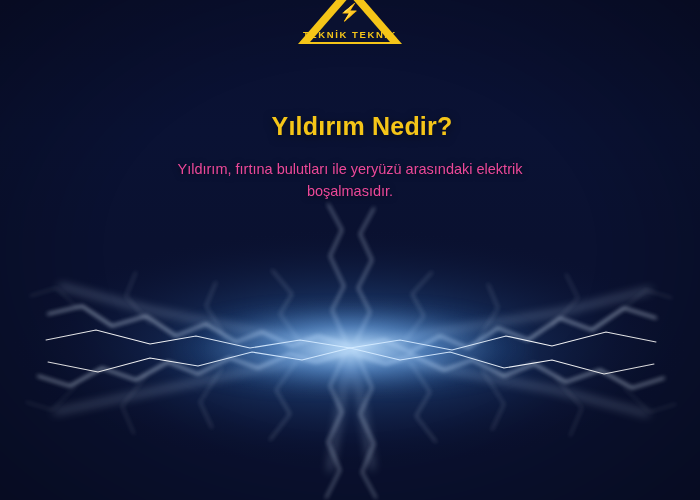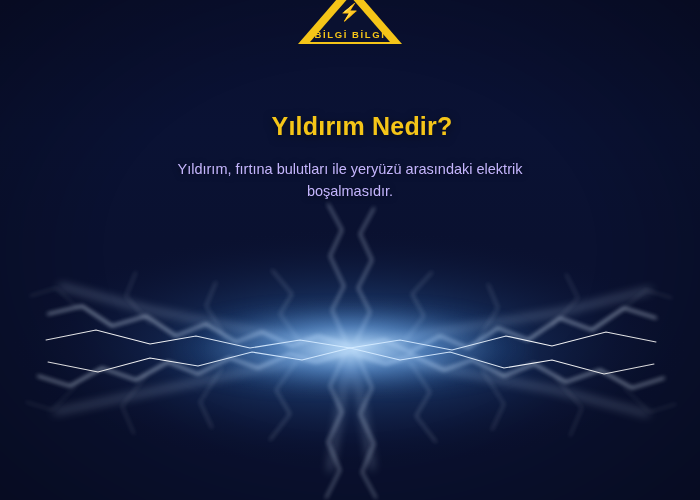--- a/index.html
+++ b/index.html
@@ -129,21 +129,21 @@
     margin-left: 12px;
   }
 
   .subtext {
     position: absolute;
     left: 50%;
     top: 158px;
     transform: translateX(-50%);
     width: 430px;
     text-align: center;
-    color: #c4b5fd;
+    color: #ec4899;
     font-size: 14.5px;
     line-height: 1.55;
     text-shadow: 0 1px 6px rgba(0,0,0,0.6);
   }
 </style>
 </head>
 <body>
 
 <div class="poster">
 
@@ -213,20 +213,20 @@
     </g>
   </svg>
 
   <div class="core-glow"></div>
   <div class="vignette"></div>
 
   <div class="logo">
     <div class="logo-mark"></div>
     <div class="logo-mark-inner"></div>
     <div class="logo-bolt">⚡</div>
-    <div class="logo-text">BİLGİ BİLGİ</div>
+    <div class="logo-text">TEKNİK TEKNİK</div>
   </div>
 
   <div class="headline">Yıldırım Nedir?</div>
 
   <div class="subtext">Yıldırım, fırtına bulutları ile yeryüzü arasındaki elektrik boşalmasıdır.</div>
 
 </div>
 
 </body></html>

